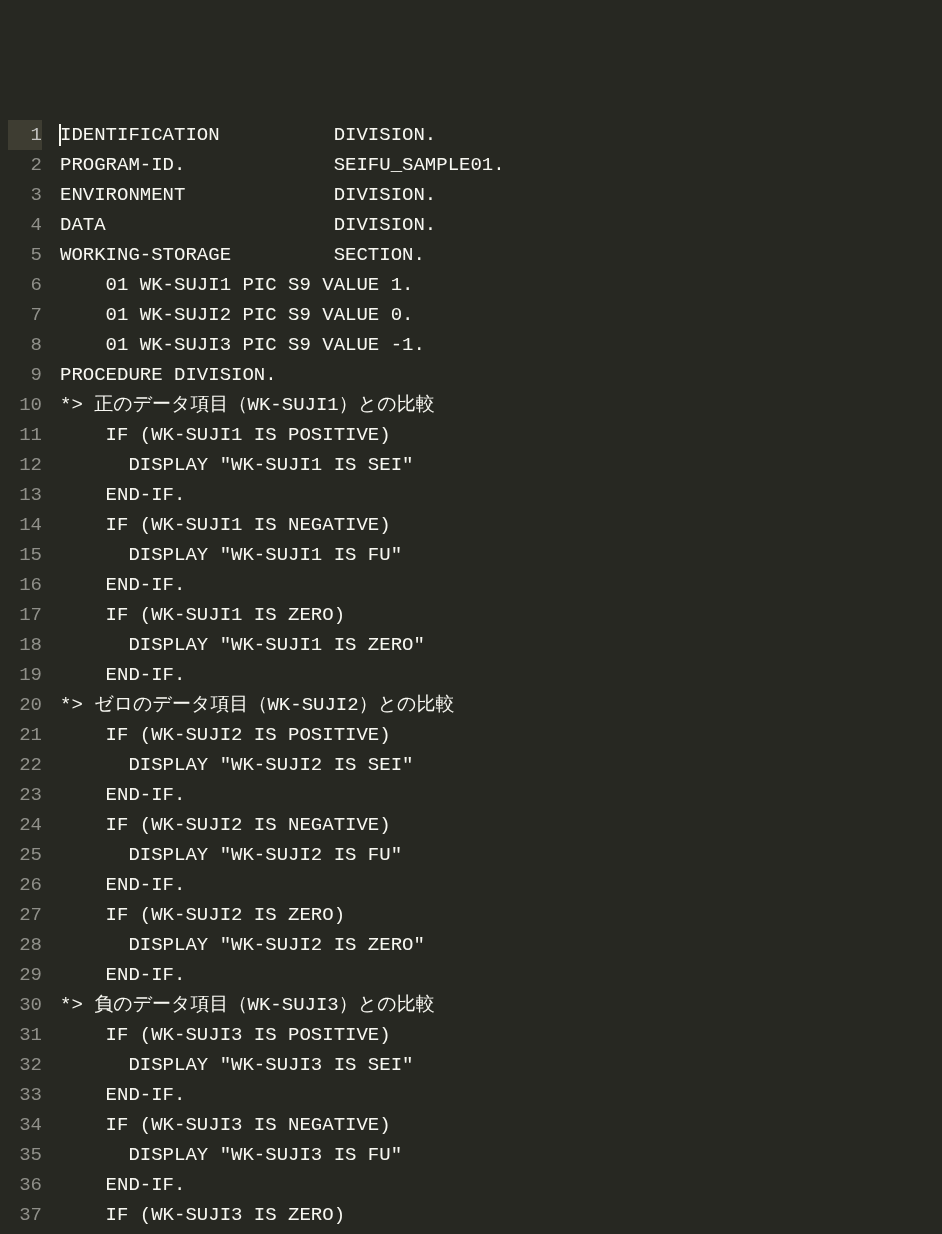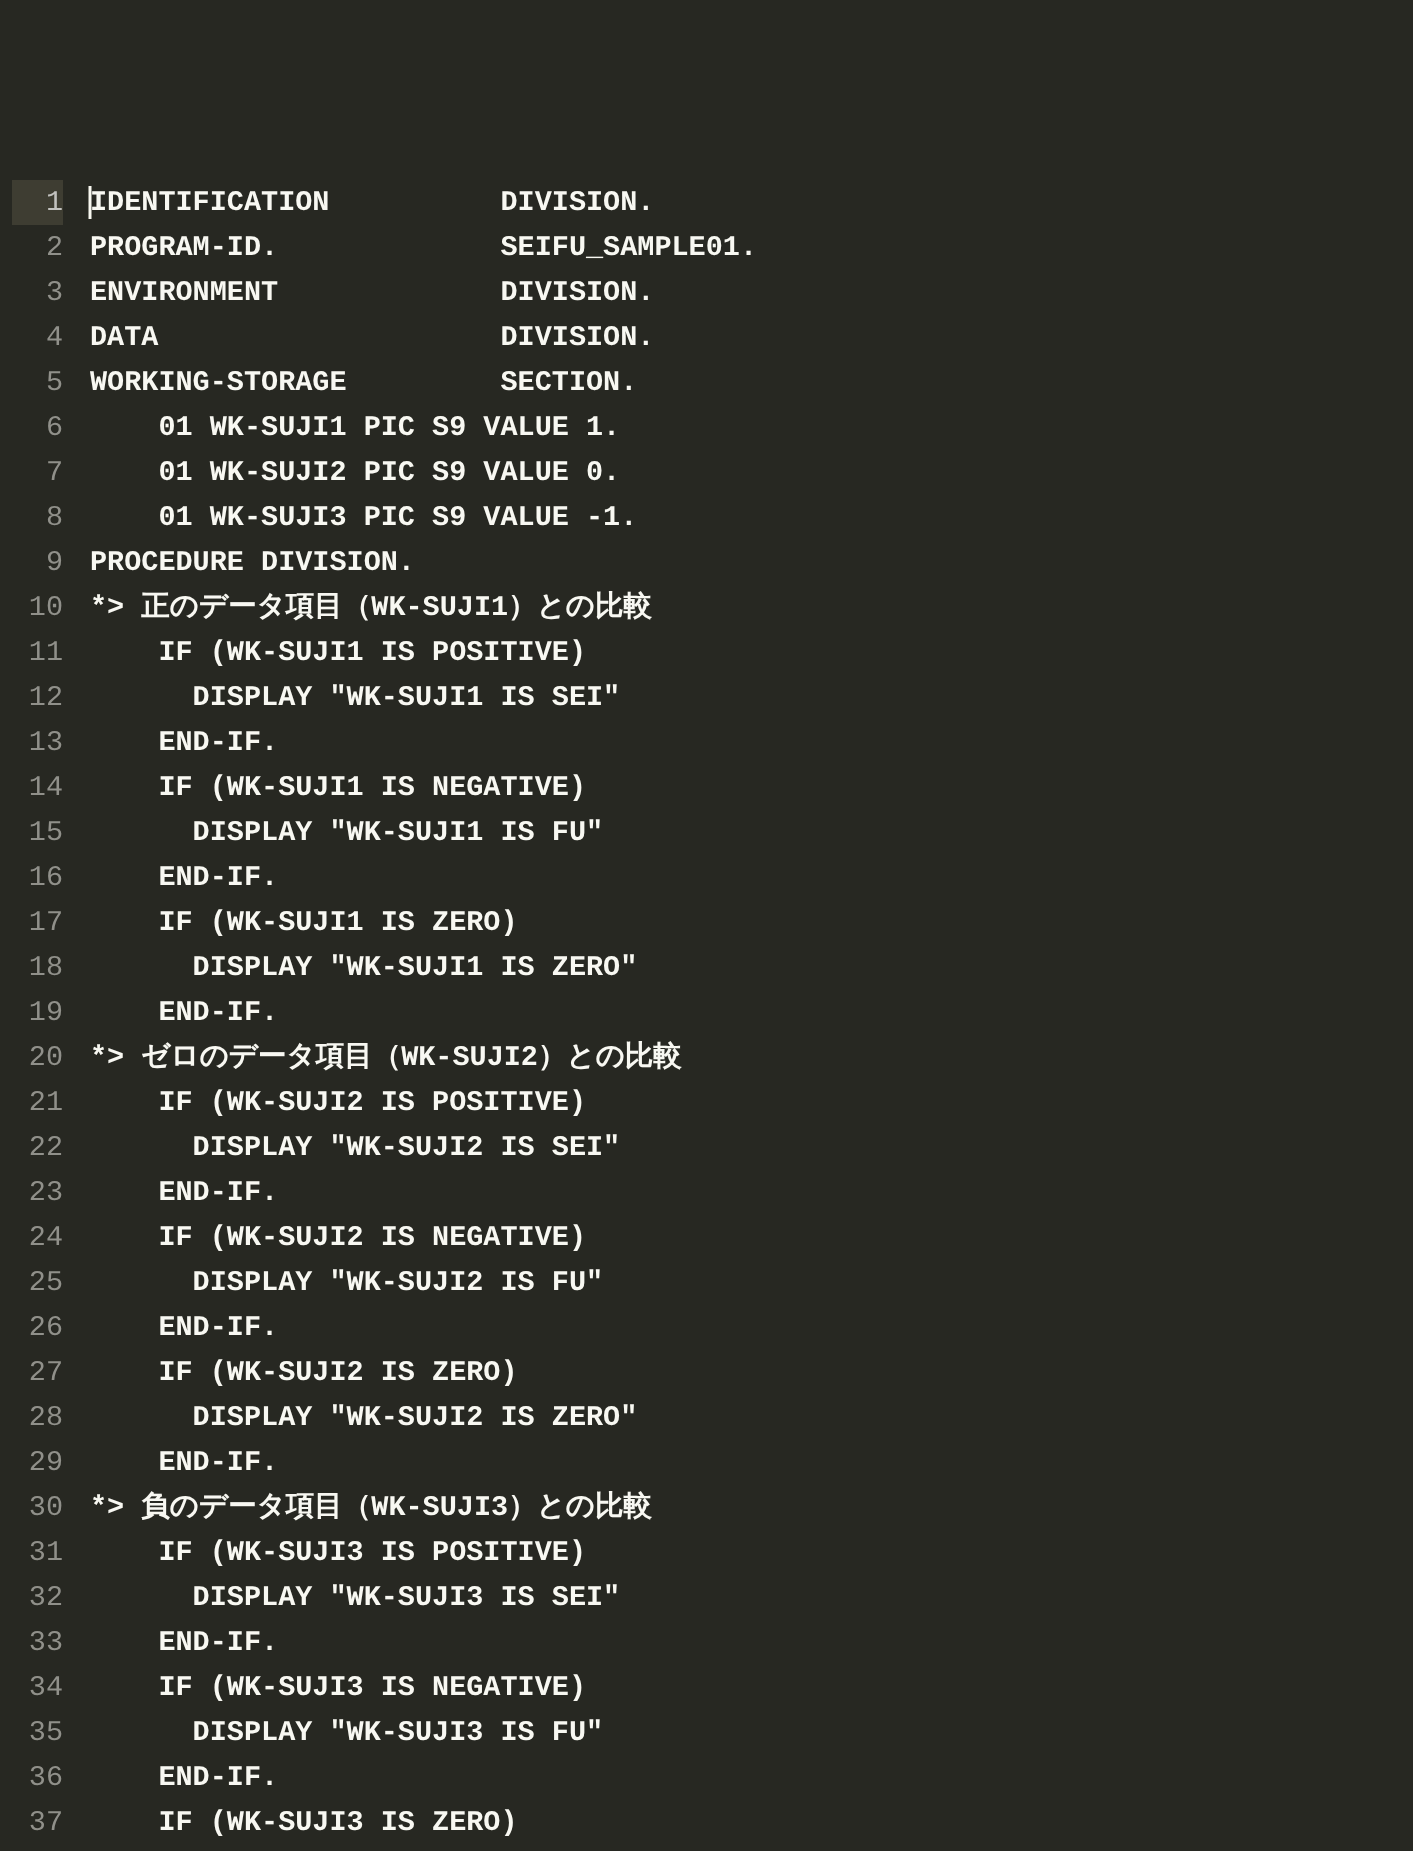--- a/index.html
+++ b/index.html
@@ -28,21 +28,20 @@
   .gutter .ln.sel {
     background: #3e3d32;
     color: #c2c2bf;
   }
   .code {
     flex: 1;
     padding-left: 4px;
   }
   .code .line {
     min-height: 30px;
-    font-weight: bold;
   }
   .cursor {
     display: inline-block;
     width: 2px;
     height: 22px;
     background: #f8f8f0;
     vertical-align: text-bottom;
     margin-left: -1px;
     margin-right: -1px;
   }

